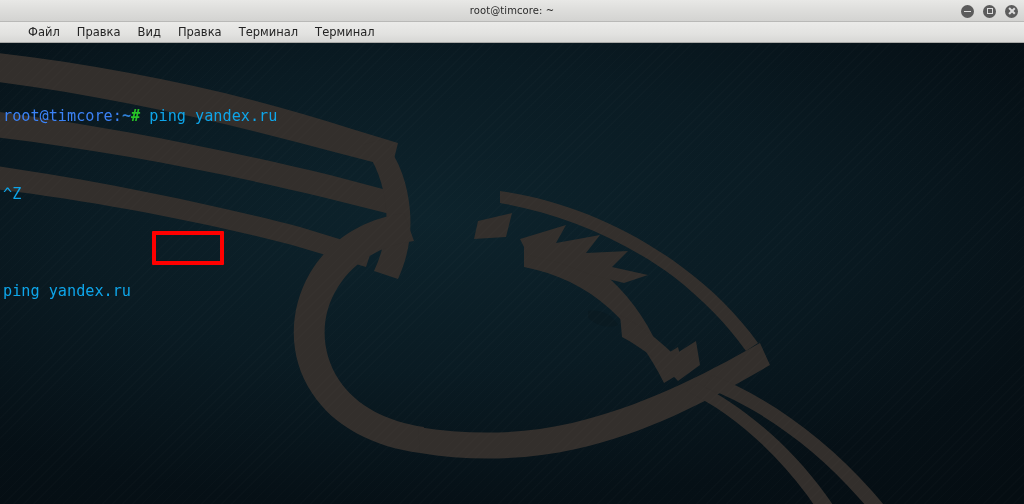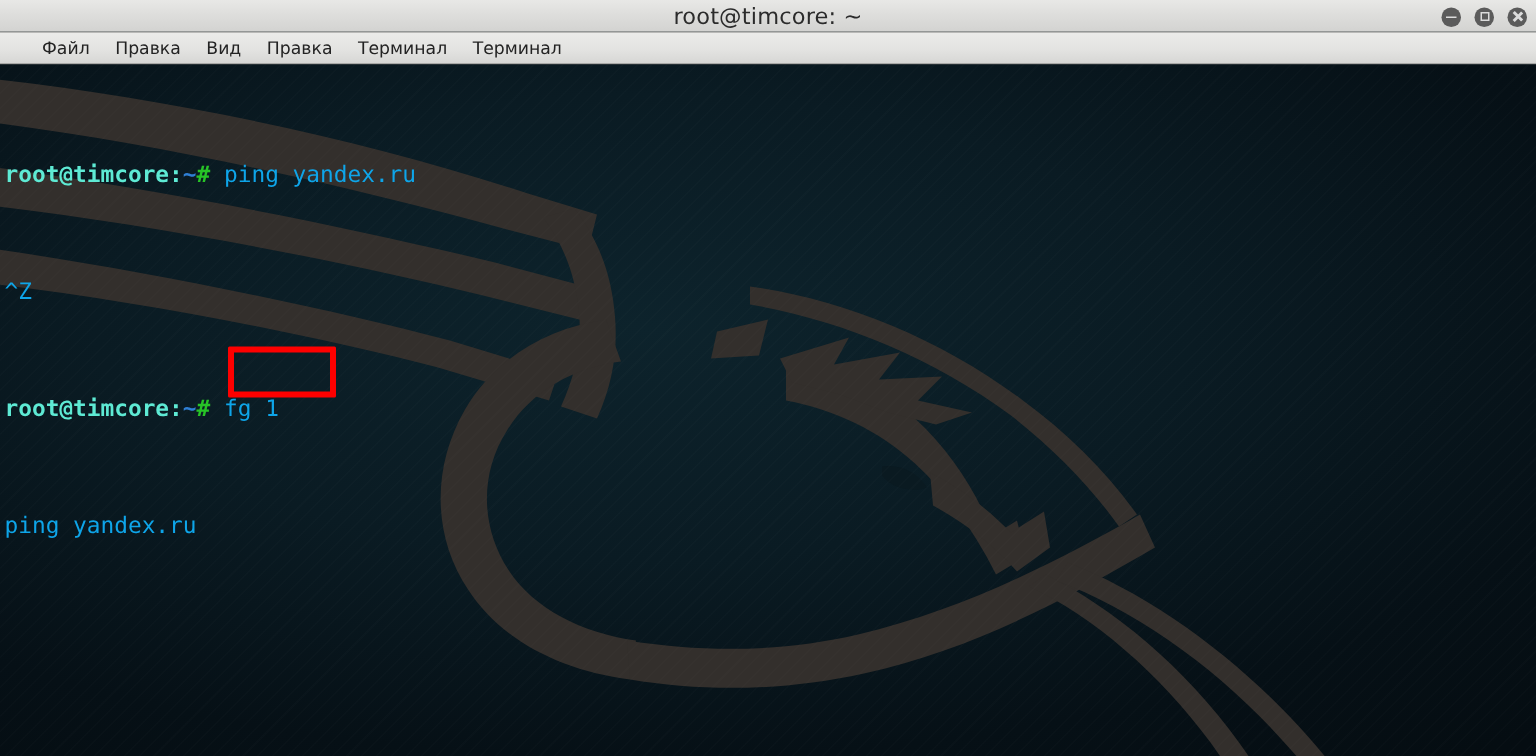--- a/index.html
+++ b/index.html
@@ -30,21 +30,21 @@
     height: 22px;
     background: linear-gradient(to bottom, #e8e8e6 0%, #dededc 45%, #d3d3d1 100%);
     border-bottom: 1px solid #b9b9b7;
     box-sizing: border-box;
     display: flex;
     align-items: center;
     justify-content: center;
   }
   #titlebar .title-text {
     font-family: "DejaVu Sans", sans-serif;
-    font-size: 15px;
+    font-size: 10px;
     color: #2b2b2b;
     letter-spacing: 0.1px;
     white-space: nowrap;
   }
   #win-controls {
     position: absolute;
     right: 6px;
     top: 0;
     height: 22px;
     display: flex;
@@ -151,21 +151,21 @@
     padding: 5px 0 0 3px;
     box-sizing: border-box;
     font-family: "DejaVu Sans Mono", monospace;
     font-size: 15.2px;
     line-height: 19.5px;
     color: #2ee02e;
     white-space: pre;
     letter-spacing: 0px;
   }
   .line { height: 19.5px; }
-  .u  { color: #5eead4; font-weight: bold; }
+  .u  { color: #3b82f6; font-weight: normal; }
   .tl { color: #2f7fd4; font-weight: bold; }
   .hs { color: #27c327; font-weight: bold; }
   .out{ color: #0ea5e9; }
 
   
   #annot-clear {
     position: absolute;
     left: 152px;
     top: 188px;
     width: 72px;
@@ -236,21 +236,20 @@
     </svg>
 
     <div id="term-bg-stripes"></div>
 
     <div id="term-text">
 
       <div class="line"><span class="u">root@timcore</span><span class="u">:</span><span class="tl">~</span><span class="hs">#</span><span class="out"> ping yandex.ru</span></div>
 
       <div class="line out">^Z</div>
 
-      <div class="line"><span class="u">root@timcore</span><span class="u">:</span><span class="tl">~</span><span class="hs">#</span><span class="out"> fg 1</span></div>
 
       <div class="line out">ping yandex.ru</div>
       
       
       
       
 
       
 
       <div id="annot-clear"></div>

